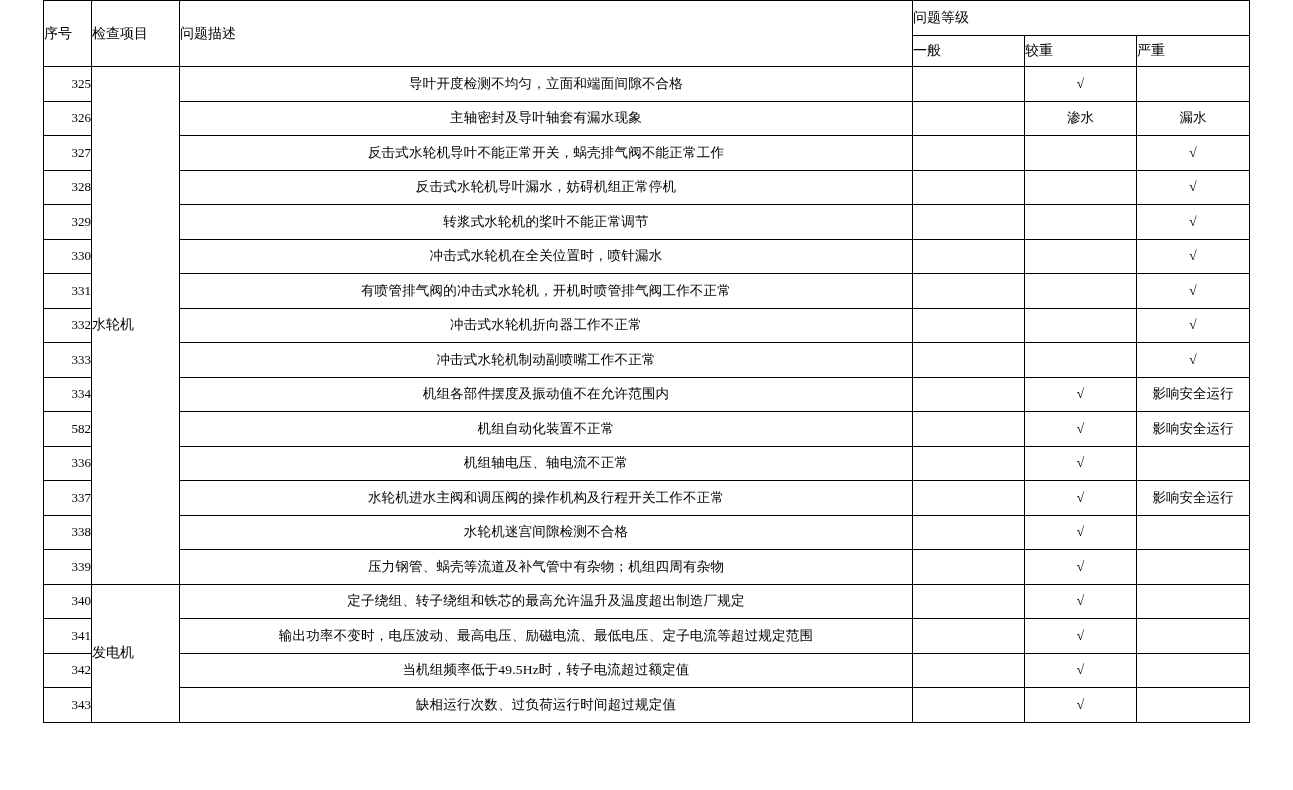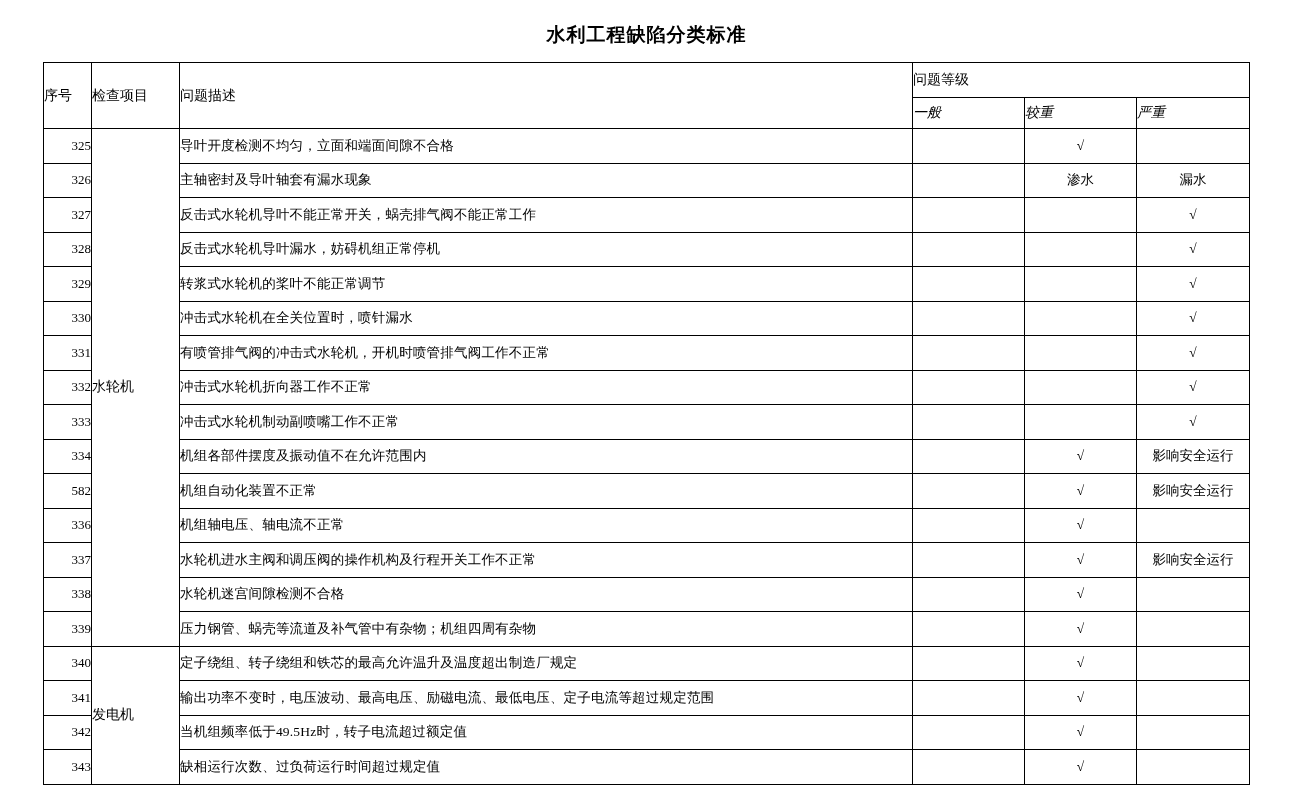--- a/index.html
+++ b/index.html
@@ -58,50 +58,48 @@
     height: 26px;
   }
   .hdr-seq, .hdr-item, .hdr-desc {
     font-size: 14px;
   }
   .hdr-group {
     height: 34px;
   }
   .hdr-sub {
     height: 30px;
-    font-style: italic;
   }
   tbody td {
     height: 33.5px;
   }
   td.seq {
     text-align: right;
     font-size: 13px;
   }
   td.item {
     font-size: 14px;
   }
   td.desc {
-    text-align: left;
+    text-align: center;
     padding-left: 7px;
     font-size: 13.5px;
     letter-spacing: 0.2px;
     margin-left: 16px;
   }
   td.mark {
     text-align: center;
     font-size: 13.5px;
   }
 </style>
 </head>
 <body>
 
 <div class="page">
 
-  <div class="doc-title">水利工程缺陷分类标准</div>
 
   <table class="defect-table">
     <colgroup>
       <col class="c-seq">
       <col class="c-item">
       <col class="c-desc">
       <col class="c-lv1">
       <col class="c-lv2">
       <col class="c-lv3">
     </colgroup>

